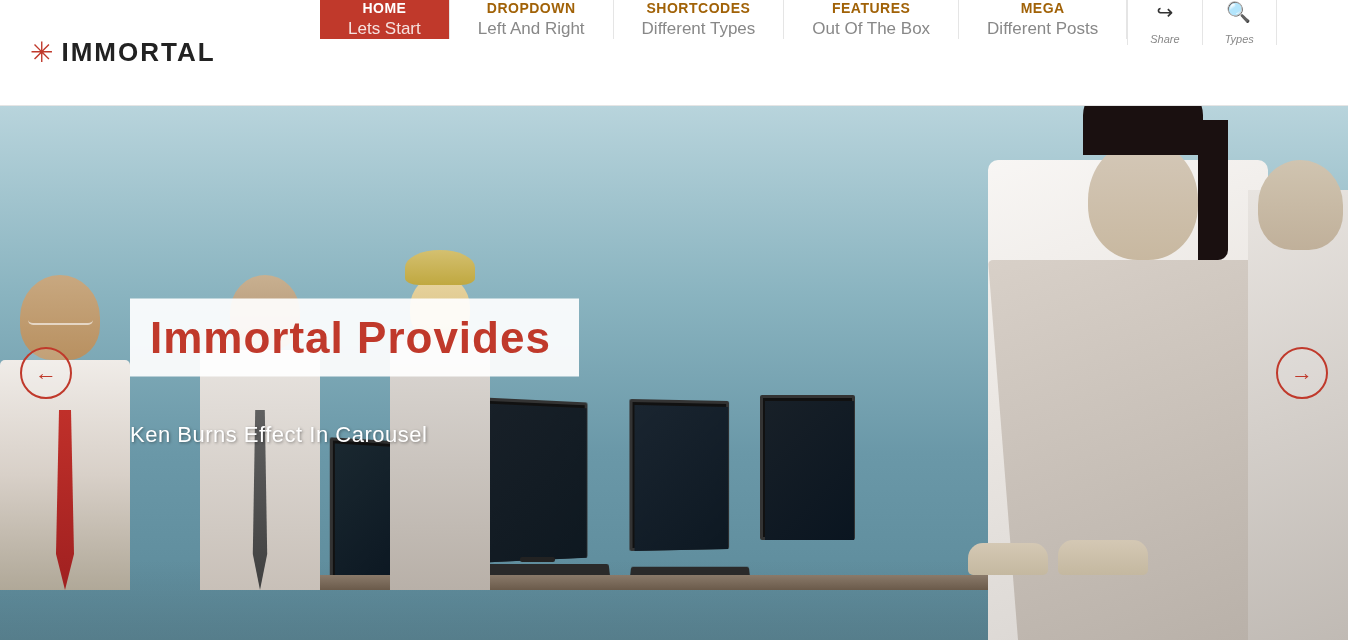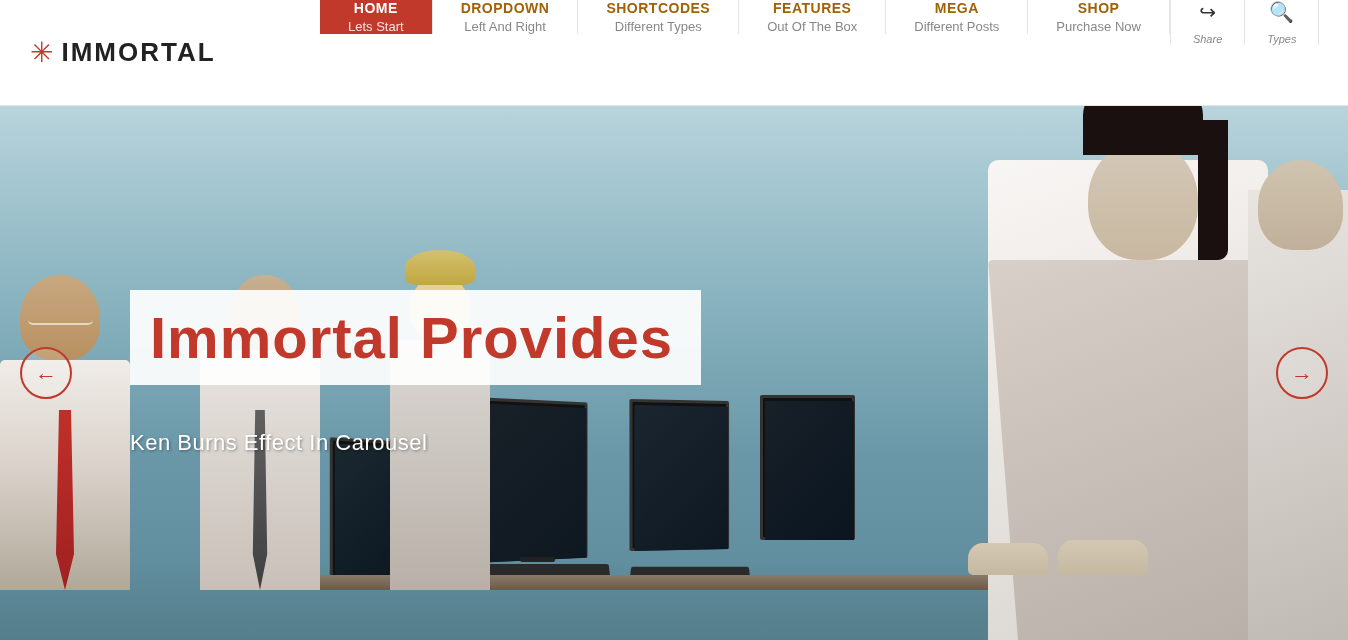--- a/index.html
+++ b/index.html
@@ -57,21 +57,21 @@
       color: rgba(255,255,255,0.85);
     }
     .nav-main {
       font-size: 14px;
       font-weight: bold;
       color: #a16207;
       text-transform: uppercase;
       letter-spacing: 0.5px;
     }
     .nav-sub {
-      font-size: 13px;
+      font-size: 17px;
       color: #888;
       margin-top: 3px;
     }
     .nav-icon-item {
       display: flex;
       flex-direction: column;
       align-items: center;
       justify-content: center;
       padding: 0 22px;
       cursor: pointer;
@@ -104,21 +104,21 @@
       transform: translateY(-50%);
       z-index: 10;
     }
     .hero-title-box {
       background: rgba(255,255,255,0.92);
       padding: 14px 28px 14px 20px;
       display: inline-block;
       margin-bottom: 20px;
     }
     .hero-title {
-      font-size: 58px;
+      font-size: 44px;
       font-weight: bold;
       color: #c0392b;
       letter-spacing: 1px;
     }
     .hero-subtitle {
       font-size: 22px;
       color: #fff;
       text-shadow: 1px 1px 3px rgba(0,0,0,0.4);
       font-weight: 300;
       letter-spacing: 0.5px;
@@ -182,24 +182,20 @@
     <div class="nav-item">
       <span class="nav-main">FEATURES</span>
       <span class="nav-sub">Out Of The Box</span>
     </div>
 
     <div class="nav-item">
       <span class="nav-main">MEGA</span>
       <span class="nav-sub">Different Posts</span>
     </div>
 
-    <div class="nav-item">
-      <span class="nav-main">SHOP</span>
-      <span class="nav-sub">Purchase Now</span>
-    </div>
 
     <div class="nav-icon-item" style="border-left:1px solid #e5e5e5;">
       <span class="icon-symbol">↪</span>
       <span class="nav-sub">Share</span>
     </div>
 
     <div class="nav-icon-item">
       <span class="icon-symbol">🔍</span>
       <span class="nav-sub">Types</span>
     </div>

